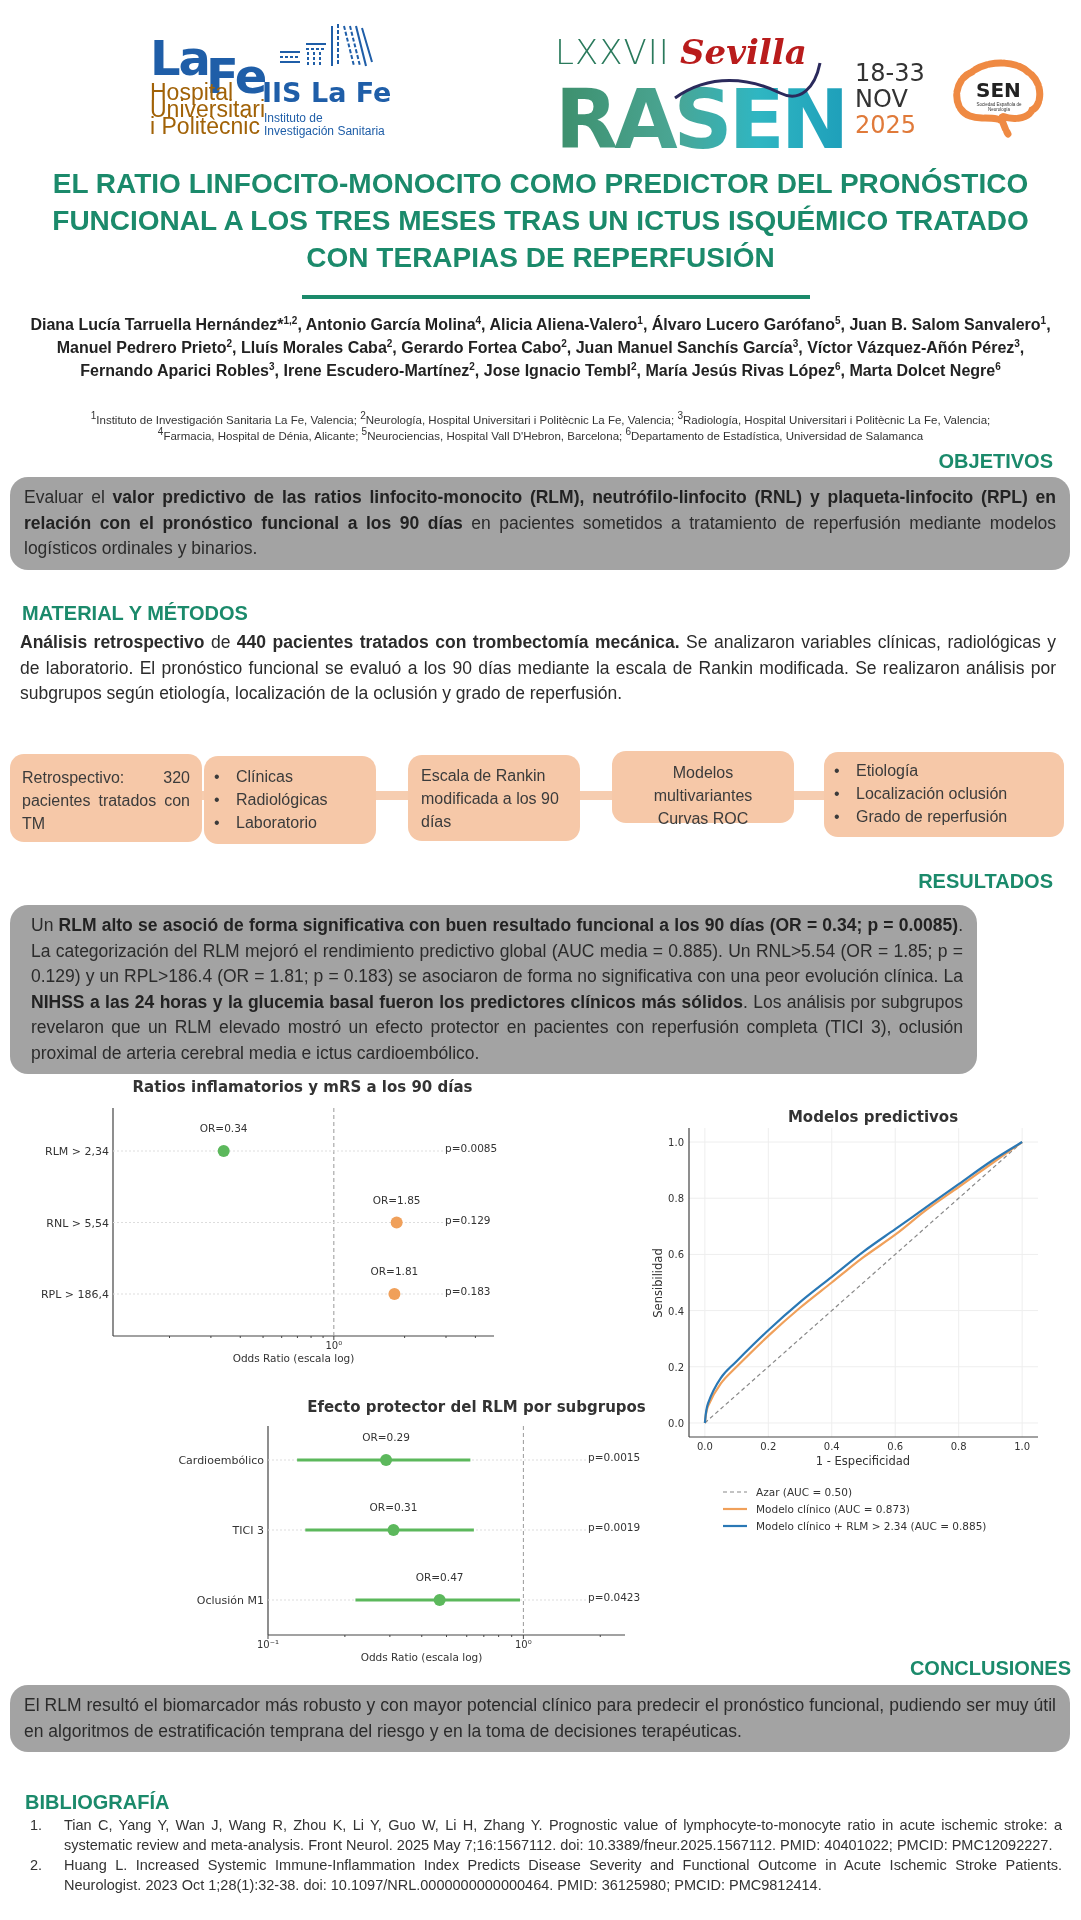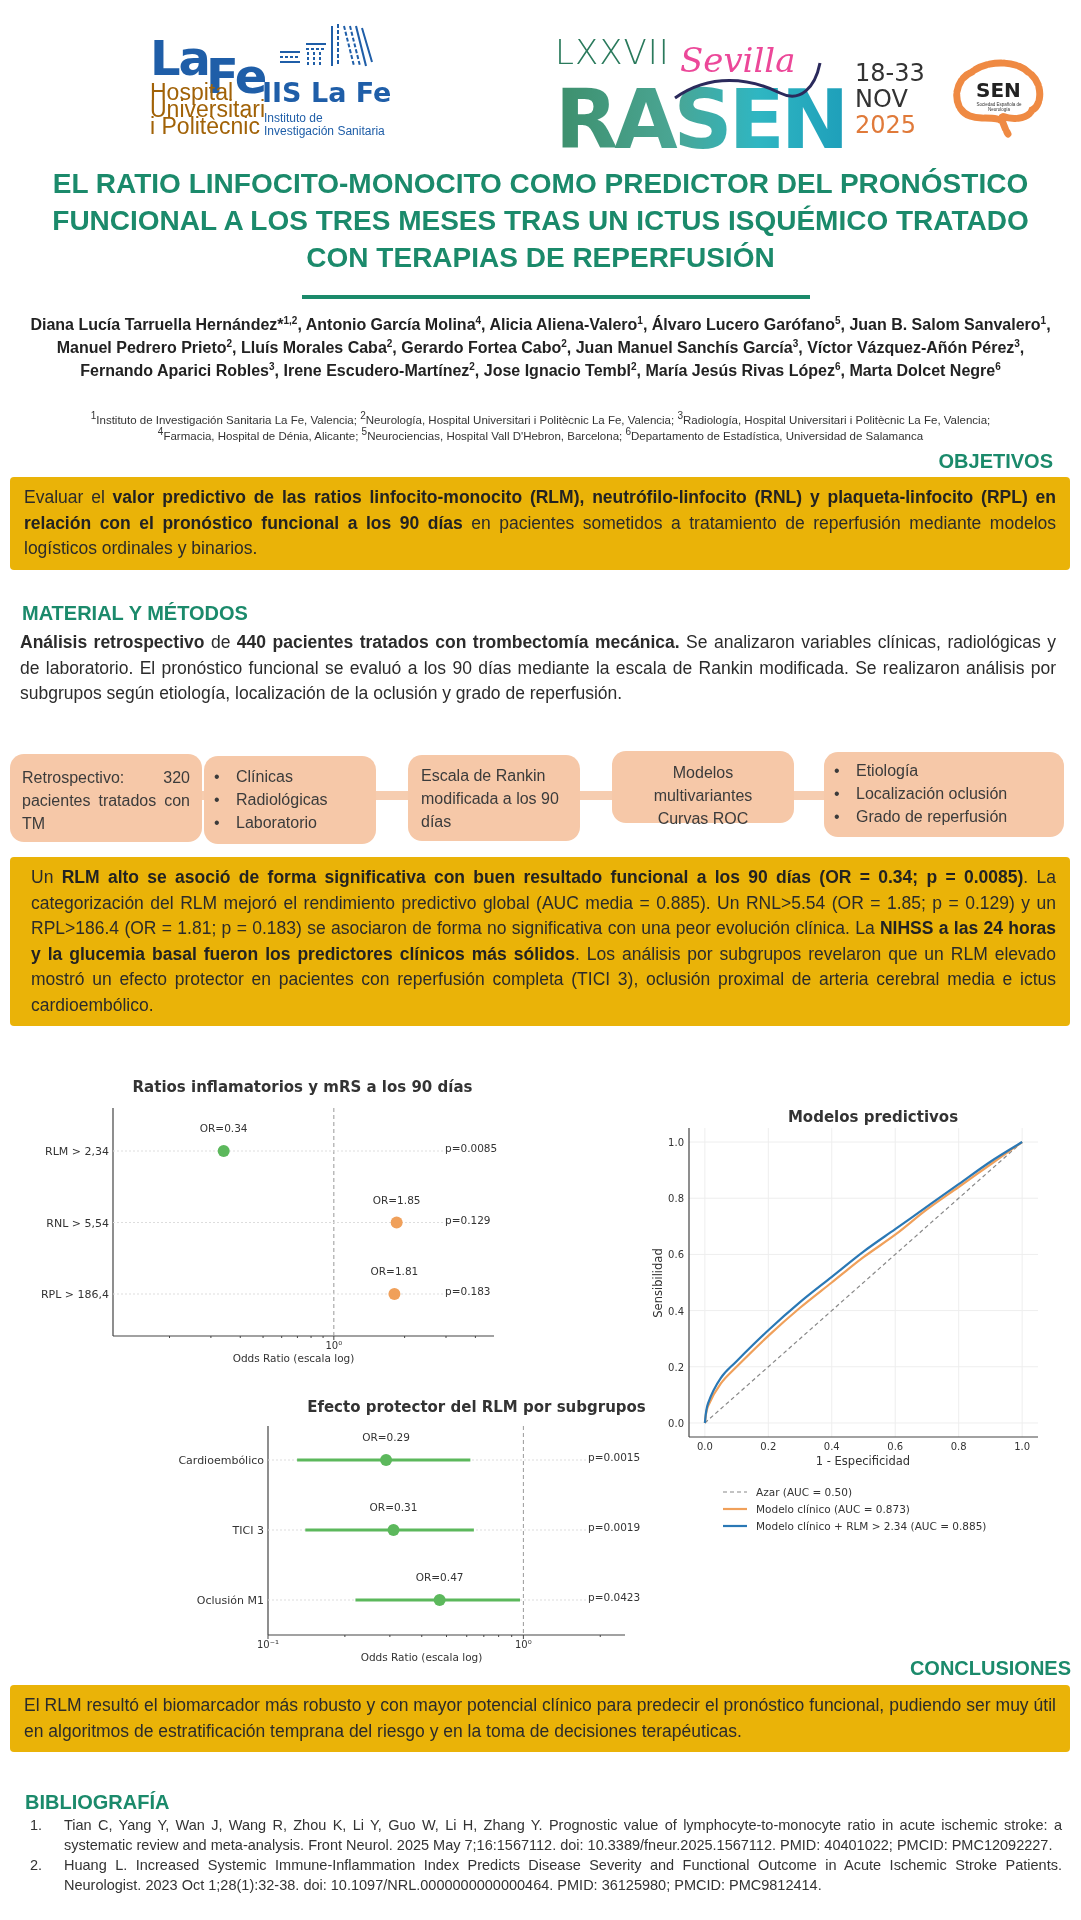--- a/index.html
+++ b/index.html
@@ -11,37 +11,37 @@
   .lafe-logo { left: 150px; top: 22px; width: 260px; height: 120px; }
   .lafe-big { position: absolute; font-family: "DejaVu Sans", sans-serif; font-weight: bold; color: #1f5ea8; letter-spacing: -2px; }
   .lafe-small { position: absolute; font-family: "Liberation Sans", sans-serif; color: #a16207; line-height: 17px; font-size: 23px; }
   .iis-title { position: absolute; font-family: "DejaVu Sans", sans-serif; font-weight: bold; color: #1f5ea8; font-size: 27px; }
   .iis-sub { position: absolute; font-size: 12px; color: #1f5ea8; line-height: 13px; }
 
   .rasen-logo { left: 555px; top: 28px; width: 370px; height: 110px; }
   .rasen-num { position: absolute; left: 0; top: 4px; font-size: 34px; color: #2a7a5c; font-family: "DejaVu Sans", sans-serif; font-weight: 200; letter-spacing: 1px; }
   .rasen-word { position: absolute; left: 0; top: 28px; font-size: 82px; font-weight: bold; font-family: "DejaVu Sans", sans-serif; letter-spacing: -4px;
      background: linear-gradient(90deg, #3d8f6c 0%, #4aa593 40%, #2fb6c2 70%, #1e9fba 100%); -webkit-background-clip: text; background-clip: text; color: transparent; margin-top: 16px; }
-  .rasen-city { position: absolute; left: 125px; top: 12px; font-size: 34px; font-style: italic; font-family: "DejaVu Serif", serif; color: #ec4899; }
+  .rasen-city { position: absolute; left: 125px; top: 4px; font-size: 34px; font-style: italic; font-family: "DejaVu Serif", serif; color: #b91c1c; font-weight: bold; }
   .rasen-date { position: absolute; left: 300px; font-size: 24px; color: #333; font-family: "DejaVu Sans", sans-serif; line-height: 26px; }
   .rasen-year { color: #e07a3a; }
 
   .sen-logo { left: 950px; top: 58px; width: 95px; height: 80px; }
 
   
   .title { left: 0; top: 165px; width: 1081px; text-align: center; color: #1b8a6b; font-weight: bold; font-size: 28px; line-height: 37px; font-family: "Liberation Sans", sans-serif; }
   .title-rule { left: 302px; top: 295px; width: 508px; height: 4px; background: #1b8a6b; }
 
   .authors { left: 20px; top: 313px; width: 1041px; text-align: center; font-weight: bold; font-size: 16px; line-height: 23px; color: #222; }
   .authors sup, .affil sup { font-size: 10px; vertical-align: super; line-height: 0; }
   .affil { left: 20px; top: 412px; width: 1041px; text-align: center; font-size: 11.5px; line-height: 16px; color: #333; }
 
   .section-h { color: #1b8a6b; font-weight: bold; font-size: 20px; }
 
-  .box { background: #eab308; border-radius: 4px; padding: 8px 14px; font-size: 17.5px; line-height: 25.5px; text-align: justify; color: #2b2b2b; }
+  .box { background: #a3a3a3; border-radius: 18px; padding: 8px 14px; font-size: 17.5px; line-height: 25.5px; text-align: justify; color: #2b2b2b; }
   .box b { color: #222; }
   .plain { font-size: 17.5px; line-height: 25.5px; text-align: justify; color: #2b2b2b; }
 
   
   .flow-line { left: 60px; top: 791px; width: 960px; height: 9px; background: #f6cdb0; }
   .flow-box { position: absolute; background: #f6c8a8; border-radius: 14px; font-size: 16px; line-height: 23px; color: #3b3b3b; }
   .flow-box ul { list-style: none; }
   .flow-box li { position: relative; padding-left: 32px; }
   .flow-box li::before { content: "•"; position: absolute; left: 10px; }
 
@@ -147,21 +147,21 @@
 </div>
 <div class="flow-box" style="left:824px;top:752px;width:240px;height:85px;padding:7px 0;">
   <ul>
     <li>Etiología</li>
     <li>Localización oclusión</li>
     <li>Grado de reperfusión</li>
   </ul>
 </div>
 
 <div class="abs section-h" style="right:28px;top:870px;">RESULTADOS</div>
-<div class="abs box" style="left:10px;top:857px;width:1060px;padding-left:21px;">
+<div class="abs box" style="left:10px;top:905px;width:967px;padding-left:21px;">
   <span>Un </span><b>RLM alto se asoció de forma significativa con buen resultado funcional a los 90 días (OR = 0.34; p = 0.0085)</b><span>. La categorización del RLM mejoró el rendimiento predictivo global (AUC media = 0.885). Un RNL&gt;5.54 (OR = 1.85; p = 0.129) y un RPL&gt;186.4 (OR = 1.81; p = 0.183) se asociaron de forma no significativa con una peor evolución clínica. La </span><b>NIHSS a las 24 horas y la glucemia basal fueron los predictores clínicos más sólidos</b><span>. Los análisis por subgrupos revelaron que un RLM elevado mostró un efecto protector en pacientes con reperfusión completa (TICI 3), oclusión proximal de arteria cerebral media e ictus cardioembólico.</span>
 </div>
 
 <div class="abs chart" style="left:20px;top:1070px;">
   <svg id="chart1" width="500" height="310">
       <text x="282.5" y="22" text-anchor="middle" font-size="15" class="chart-title">Ratios inflamatorios y mRS a los 90 días</text>
       <line x1="93" y1="38" x2="93" y2="266" stroke="#444" stroke-width="1.2"></line>
       <line x1="93" y1="266" x2="474" y2="266" stroke="#444" stroke-width="1.2"></line>
       <line x1="149.50360943219414" y1="266" x2="149.50360943219414" y2="268" stroke="#444" stroke-width="1"></line>
       <line x1="190.90377793339275" y1="266" x2="190.90377793339275" y2="268" stroke="#444" stroke-width="1"></line>

